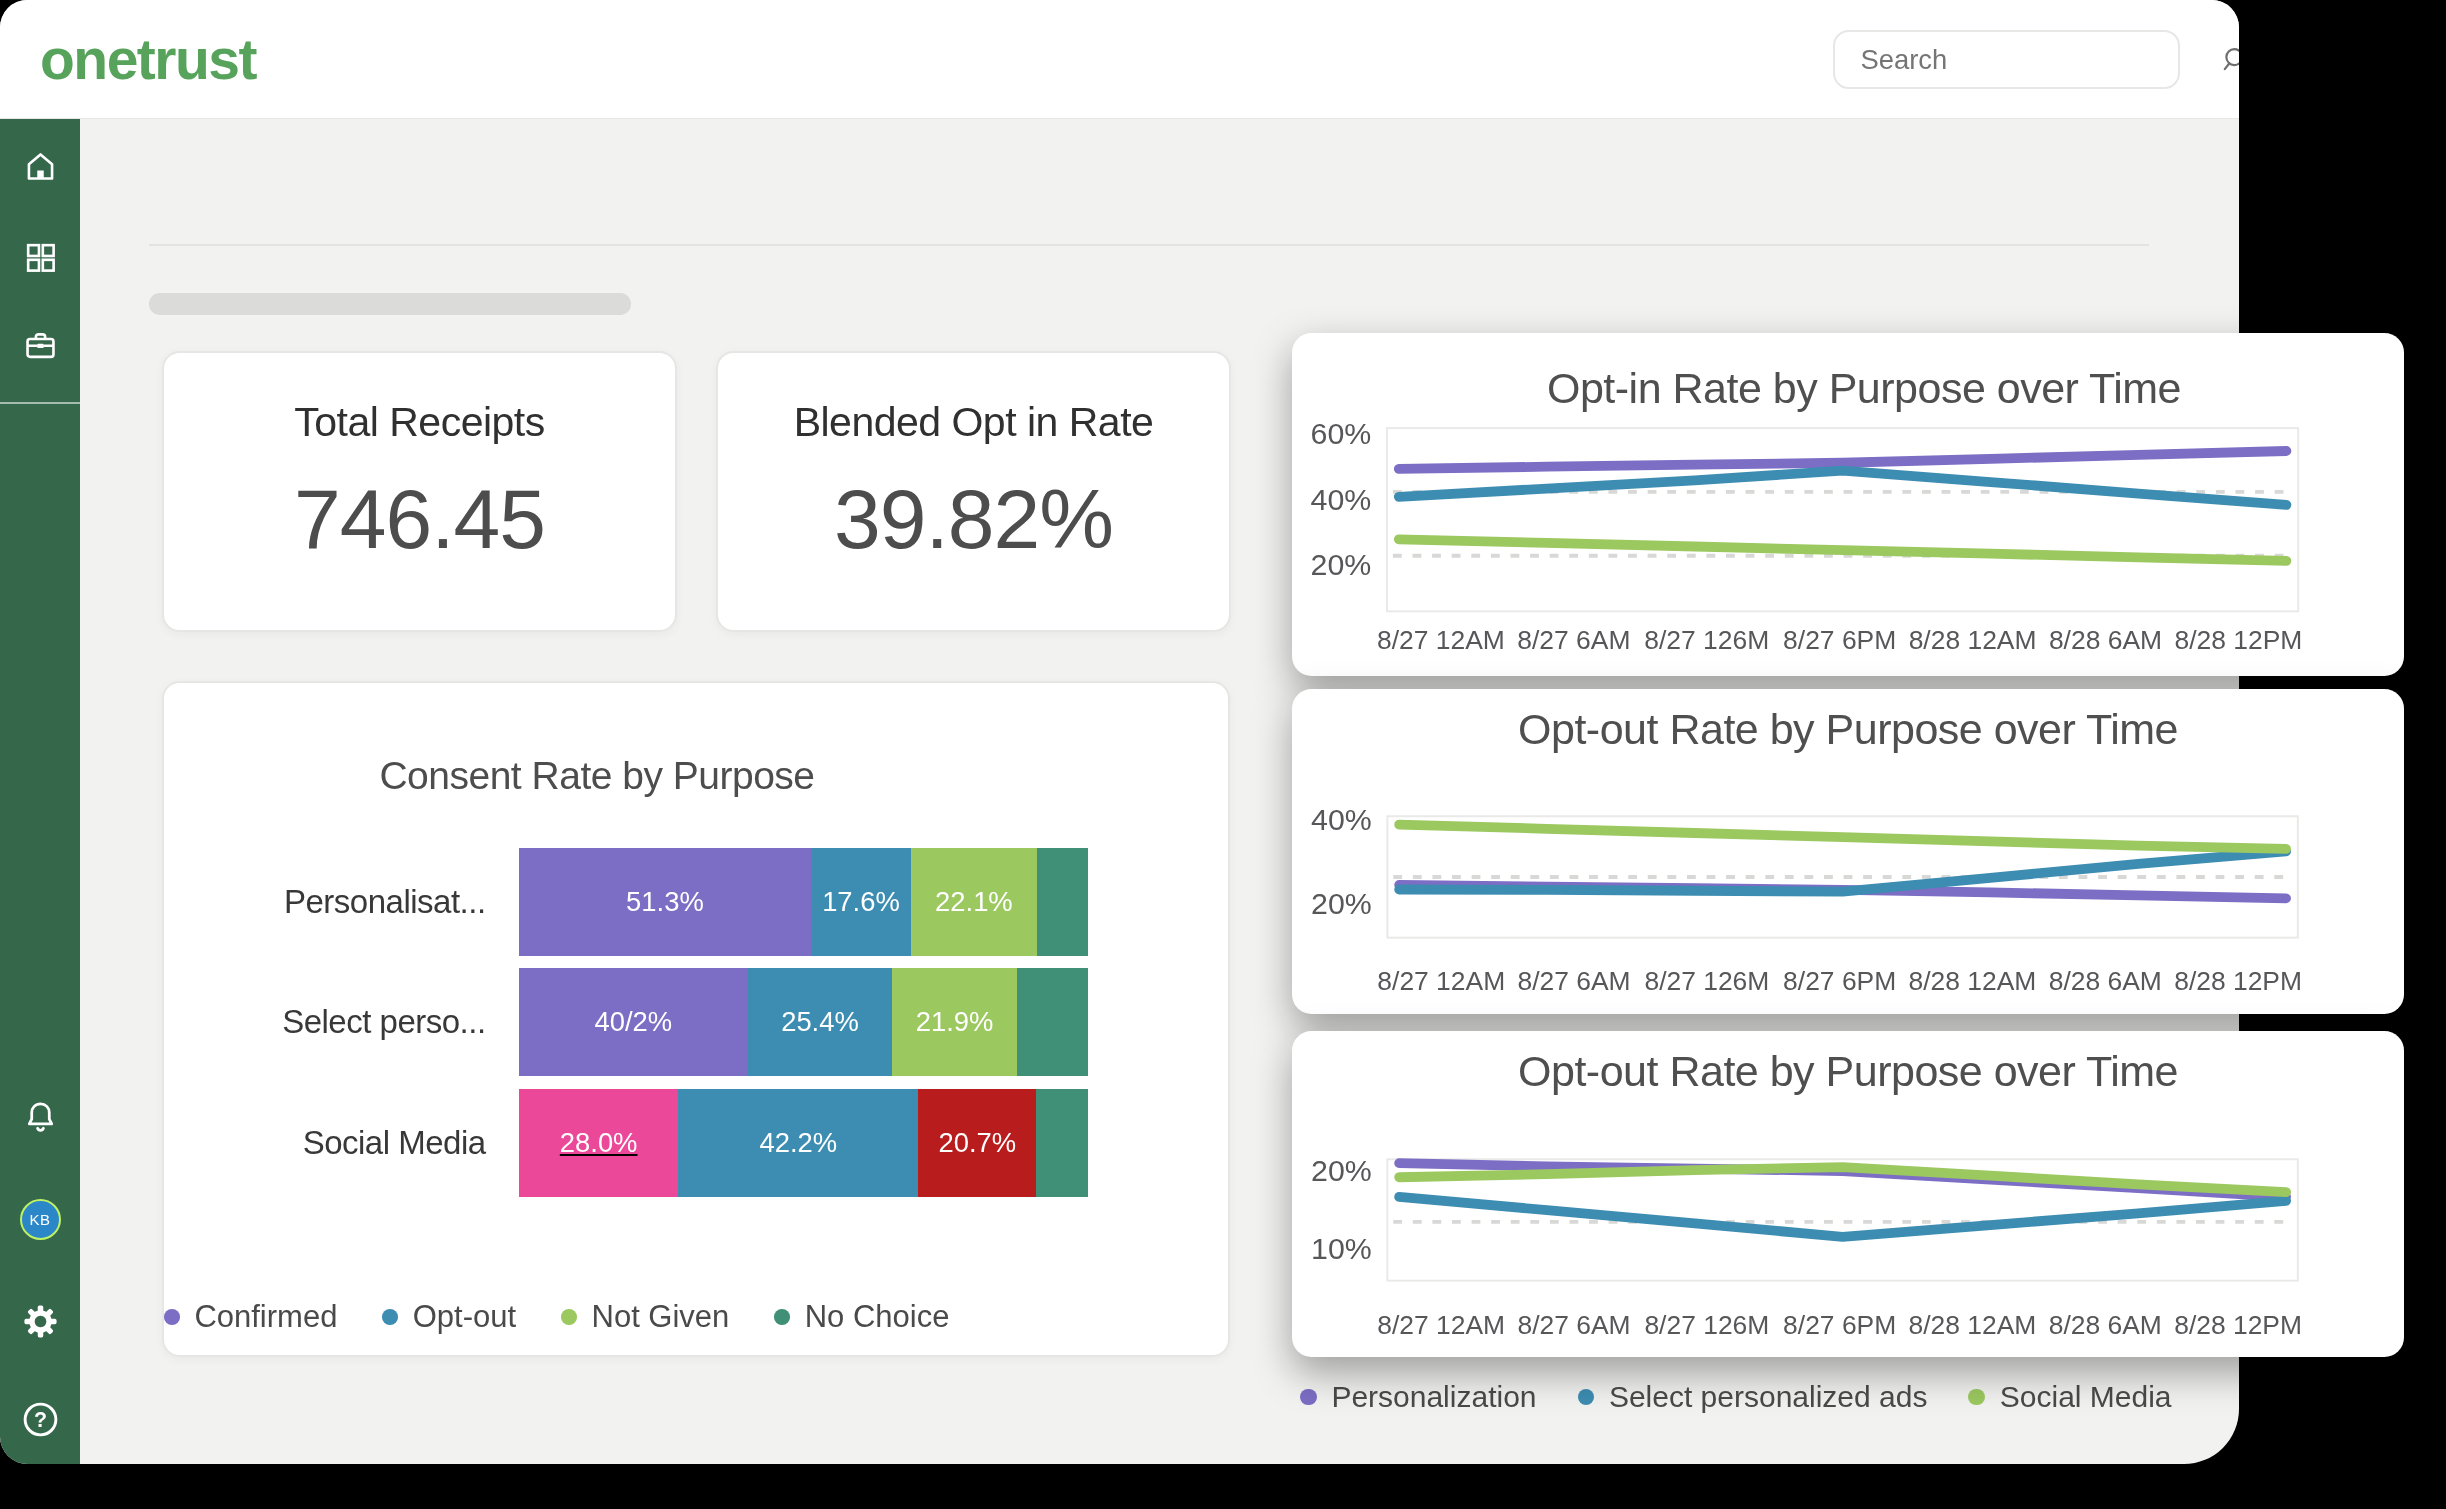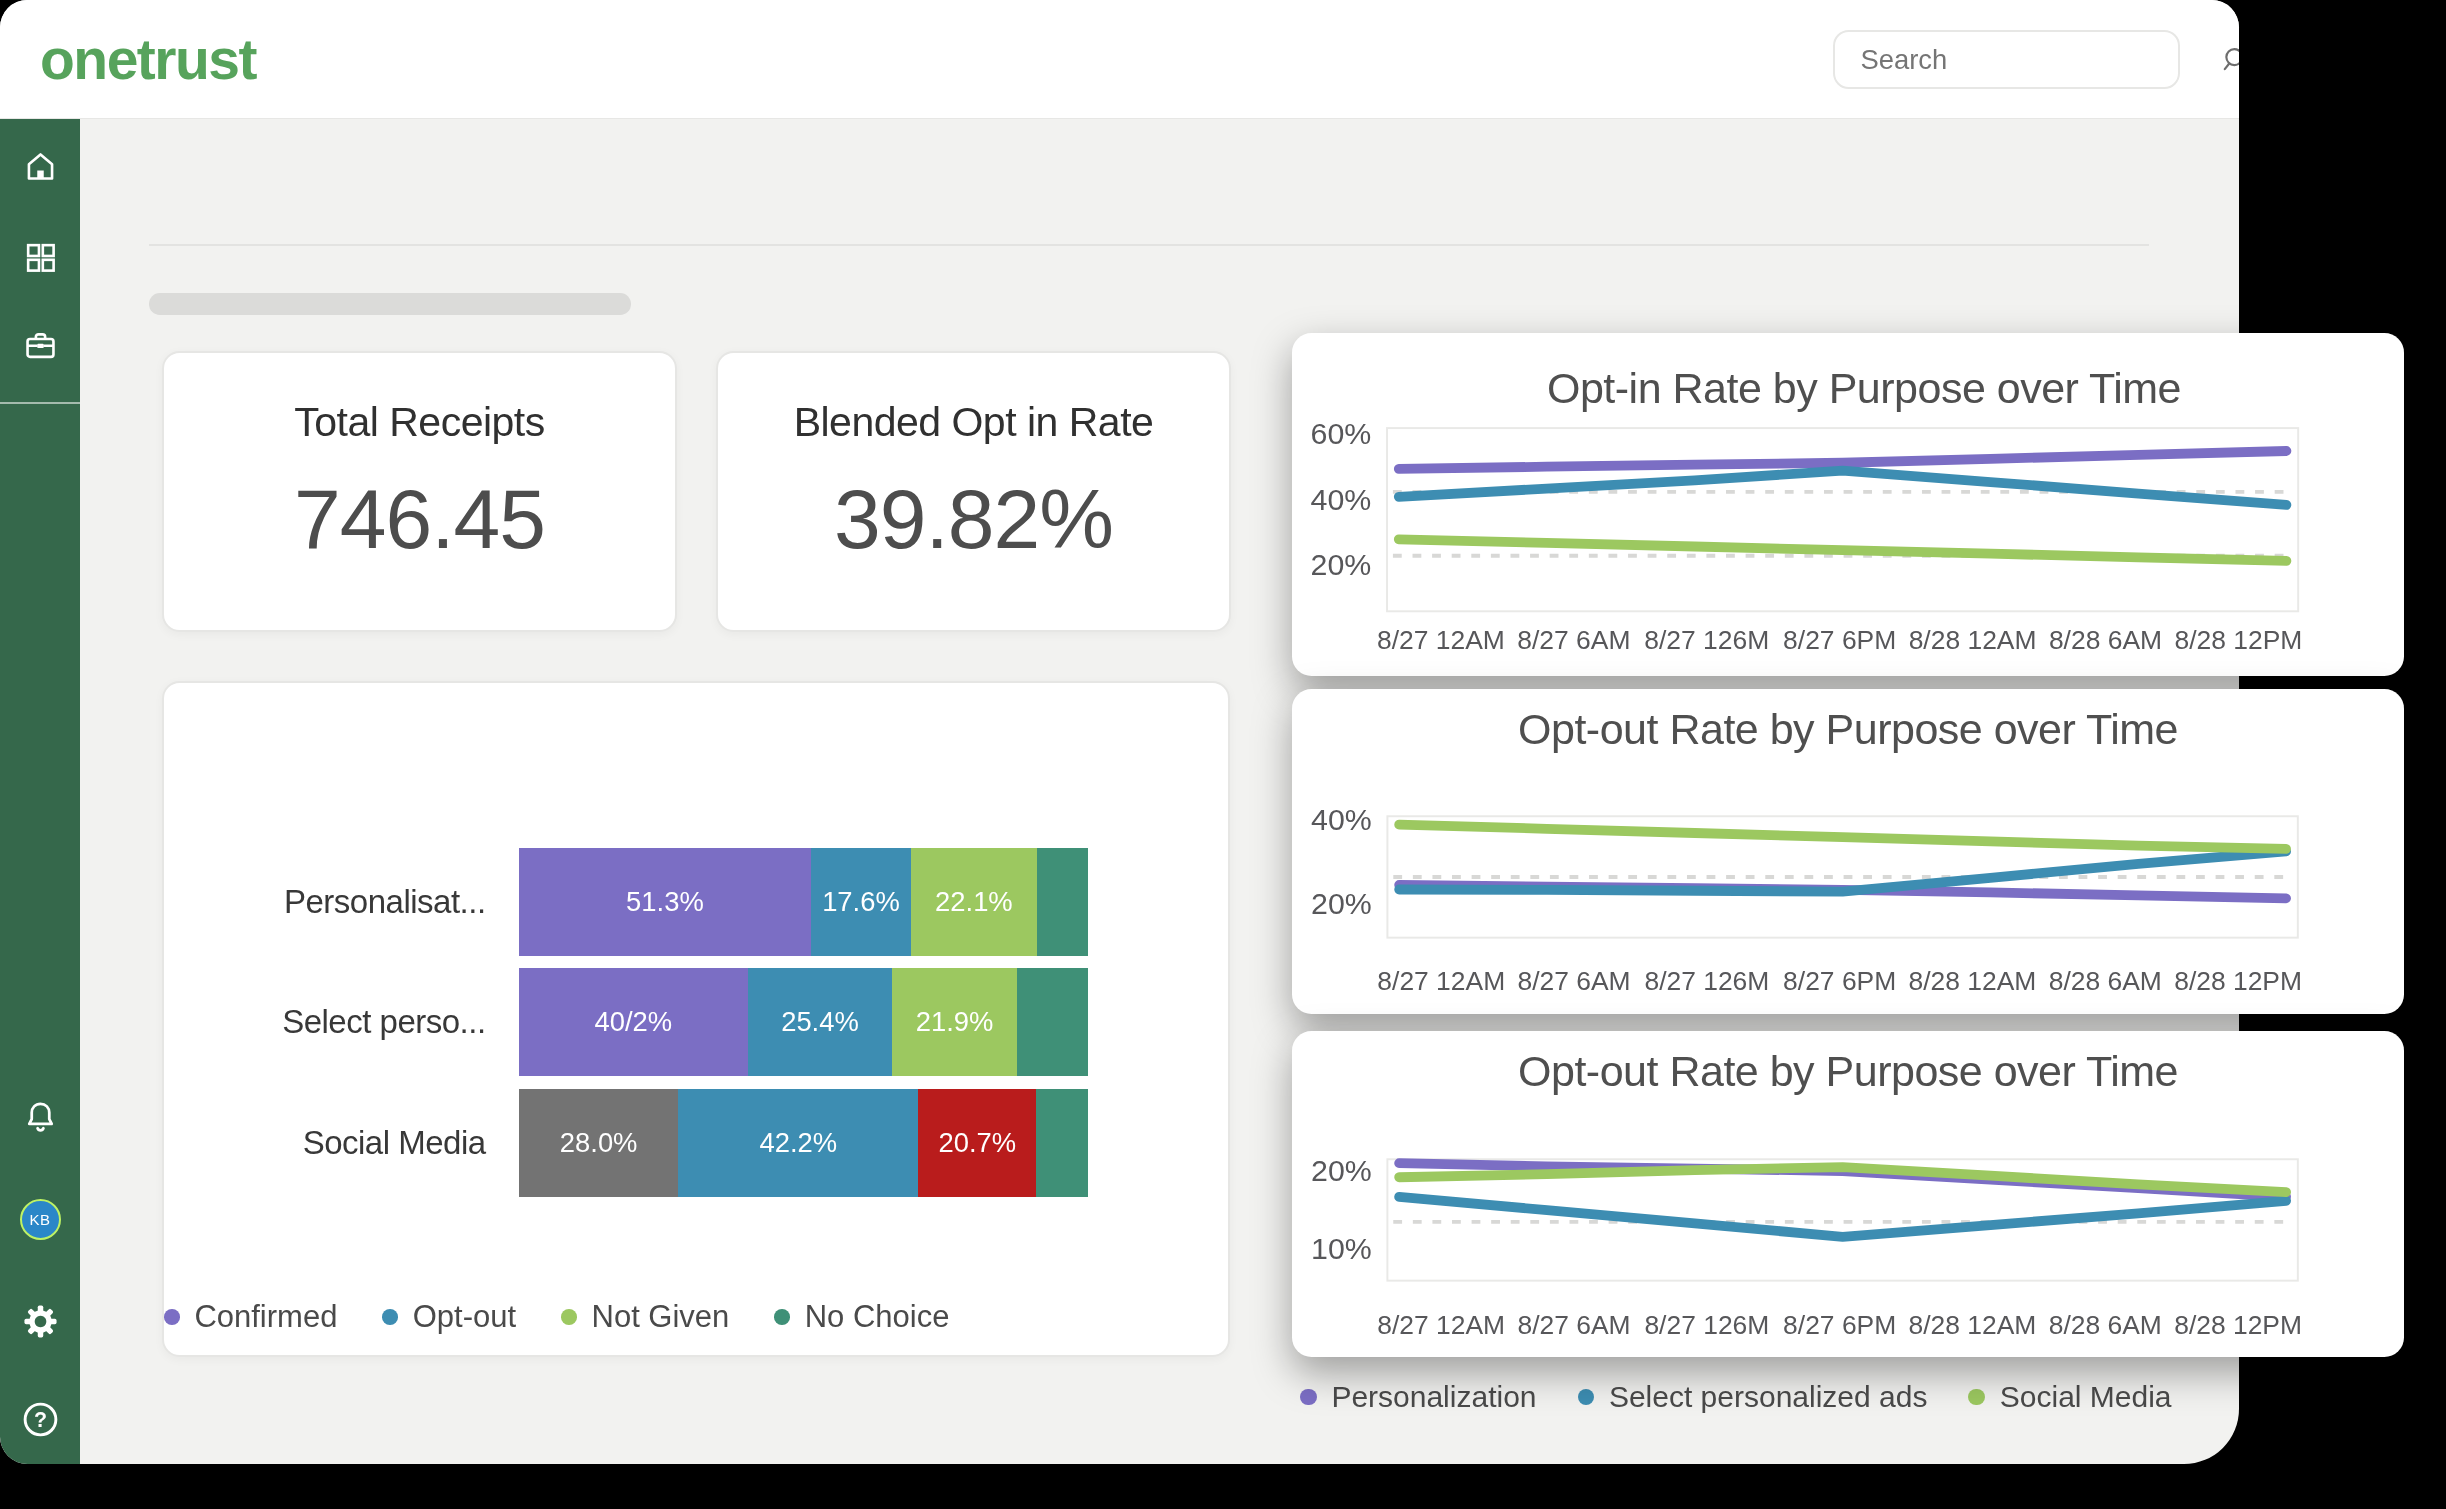--- a/index.html
+++ b/index.html
@@ -186,20 +186,21 @@
       </div>
     </div>
     <div id="stat-card-2" class="card">
       <div class="stat-inner">
         <div class="stat-label">Blended Opt in Rate</div>
         <div class="stat-value">39.82%</div>
       </div>
     </div>
 
     <div id="consent-card" class="card">
+      <div id="consent-title" class="chart-title">Consent Rate by Purpose</div>
       <div id="consent-rows">
           <div class="bar-row" style="top: 165px;">
             <div class="bar-cat-label">Personalisat...</div>
             <div class="bar-track">
               <div class="bar-seg" style="flex: 0 0 51.3%; background: rgb(123, 110, 196);">
                 <span>51.3%</span>
               </div>
               <div class="bar-seg" style="flex: 0 0 17.6%; background: rgb(61, 141, 178);">
                 <span>17.6%</span>
               </div>
@@ -220,21 +221,21 @@
               </div>
               <div class="bar-seg" style="flex: 0 0 21.9%; background: rgb(156, 200, 96);">
                 <span>21.9%</span>
               </div>
               <div class="bar-seg" style="flex: 0 0 12.5%; background: rgb(63, 144, 119);"></div>
             </div>
           </div>
           <div class="bar-row" style="top: 406px;">
             <div class="bar-cat-label">Social Media</div>
             <div class="bar-track">
-              <div class="bar-seg" style="flex: 0 0 28%; background: #737373;">
+              <div class="bar-seg" style="flex: 0 0 28%; background: #ec4899; text-decoration: underline;">
                 <span>28.0%</span>
               </div>
               <div class="bar-seg" style="flex: 0 0 42.2%; background: rgb(61, 141, 178);">
                 <span>42.2%</span>
               </div>
               <div class="bar-seg" style="flex: 0 0 20.7%; background: #b91c1c;">
                 <span>20.7%</span>
               </div>
               <div class="bar-seg" style="flex: 0 0 9.1%; background: rgb(63, 144, 119);"></div>
             </div>

